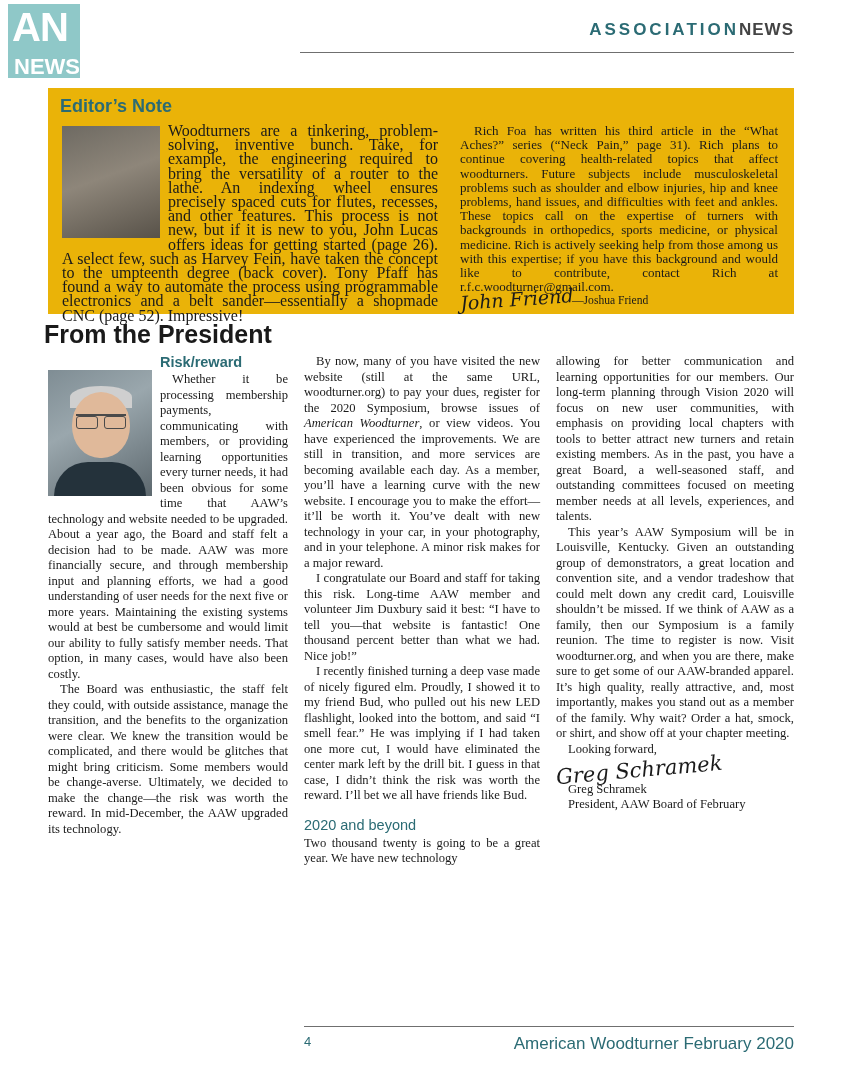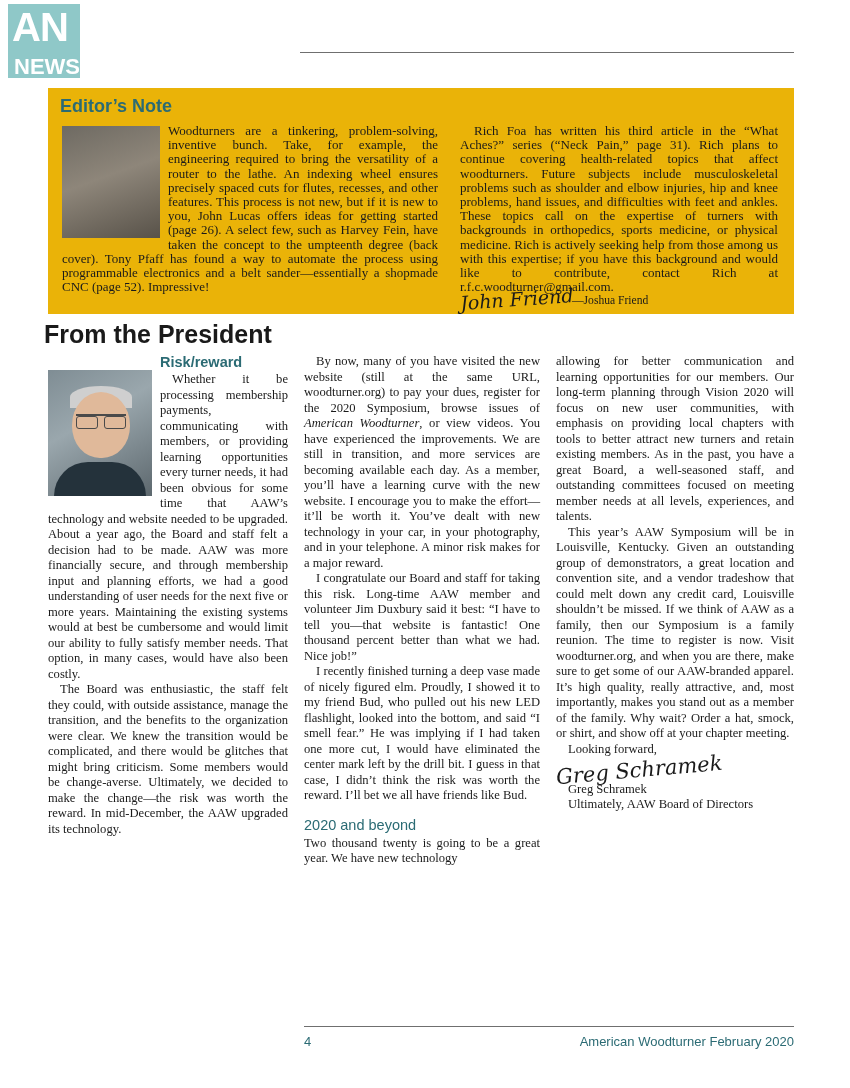--- a/index.html
+++ b/index.html
@@ -96,21 +96,21 @@
     font-size: 18px;
     font-weight: bold;
     color: #2b6b74;
   }
   .en-col-left-wrap {
     position: absolute;
     left: 14px;
     top: 36px;
     width: 376px;
     height: 270px;
-    font-size: 13px;
+    font-size: 16px;
     line-height: 14.2px;
     text-align: justify;
   }
   .en-float {
     float: left;
     width: 98px;
     height: 112px;
     margin: 2px 8px 2px 0;
     background: linear-gradient(160deg,#6e6a62 0%,#8e867a 45%,#585249 100%);
     position: relative;
@@ -279,33 +279,36 @@
     top: 1034px;
     font-family: "Liberation Sans", sans-serif;
     font-size: 13px;
     color: #2b6b74;
   }
   .footer-text {
     position: absolute;
     right: 56px;
     top: 1034px;
     font-family: "Liberation Sans", sans-serif;
-    font-size: 13px;
+    font-size: 17px;
     color: #2b6b74;
   }
   i { font-style: italic; }
 </style>
 </head>
 <body>
 
 <div class="masthead">
   <div class="logo-block"></div>
   <div class="logo-an">AN</div>
   <div class="logo-news">NEWS</div>
   <div class="masthead-rule"></div>
+  <div class="masthead-title">
+    <span class="assoc">ASSOCIATION</span><span class="news">NEWS</span>
+  </div>
 </div>
 
 <div class="editors-note">
   <div class="en-title">Editor’s Note</div>
 
   <div class="en-col-left-wrap">
     <div class="en-float">
       <div class="hair"></div>
       <div class="face"></div>
       <div class="glasses"></div>
@@ -345,18 +348,18 @@
   <div class="subhead2">2020 and beyond</div>
   <p class="para first">Two thousand twenty is going to be a great year. We have new technology</p>
 </div>
 
 <div class="col col3">
   <p class="para first">allowing for better communication and learning opportunities for our members. Our long-term planning through Vision 2020 will focus on new user communities, with emphasis on providing local chapters with tools to better attract new turners and retain existing members. As in the past, you have a great Board, a well-seasoned staff, and outstanding committees focused on meeting member needs at all levels, experiences, and talents.</p>
   <p class="para">This year’s AAW Symposium will be in Louisville, Kentucky. Given an outstanding group of demonstrators, a great location and convention site, and a vendor tradeshow that could melt down any credit card, Louisville shouldn’t be missed. If we think of AAW as a family, then our Symposium is a family reunion. The time to register is now. Visit woodturner.org, and when you are there, make sure to get some of our AAW-branded apparel. It’s high quality, really attractive, and, most importantly, makes you stand out as a member of the family. Why wait? Order a hat, smock, or shirt, and show off at your chapter meeting.</p>
   <p class="para closing">Looking forward,</p>
   <div class="greg-sig">Greg Schramek</div>
   <p class="para sig-line-name">Greg Schramek</p>
-  <p class="para sig-line-name">Ultimately, AAW Board of Directors</p>
+  <p class="para sig-line-name">President, AAW Board of February</p>
 </div>
 
 <div class="footer-rule"></div>
 <div class="folio">4</div>
 <div class="footer-text">American Woodturner February 2020</div>
 
 </body></html>

